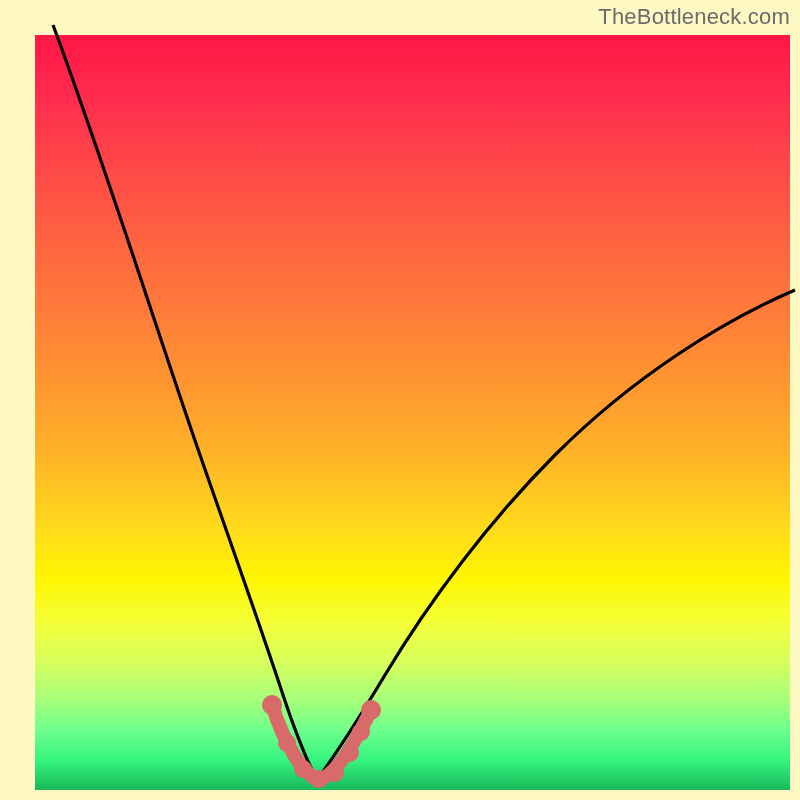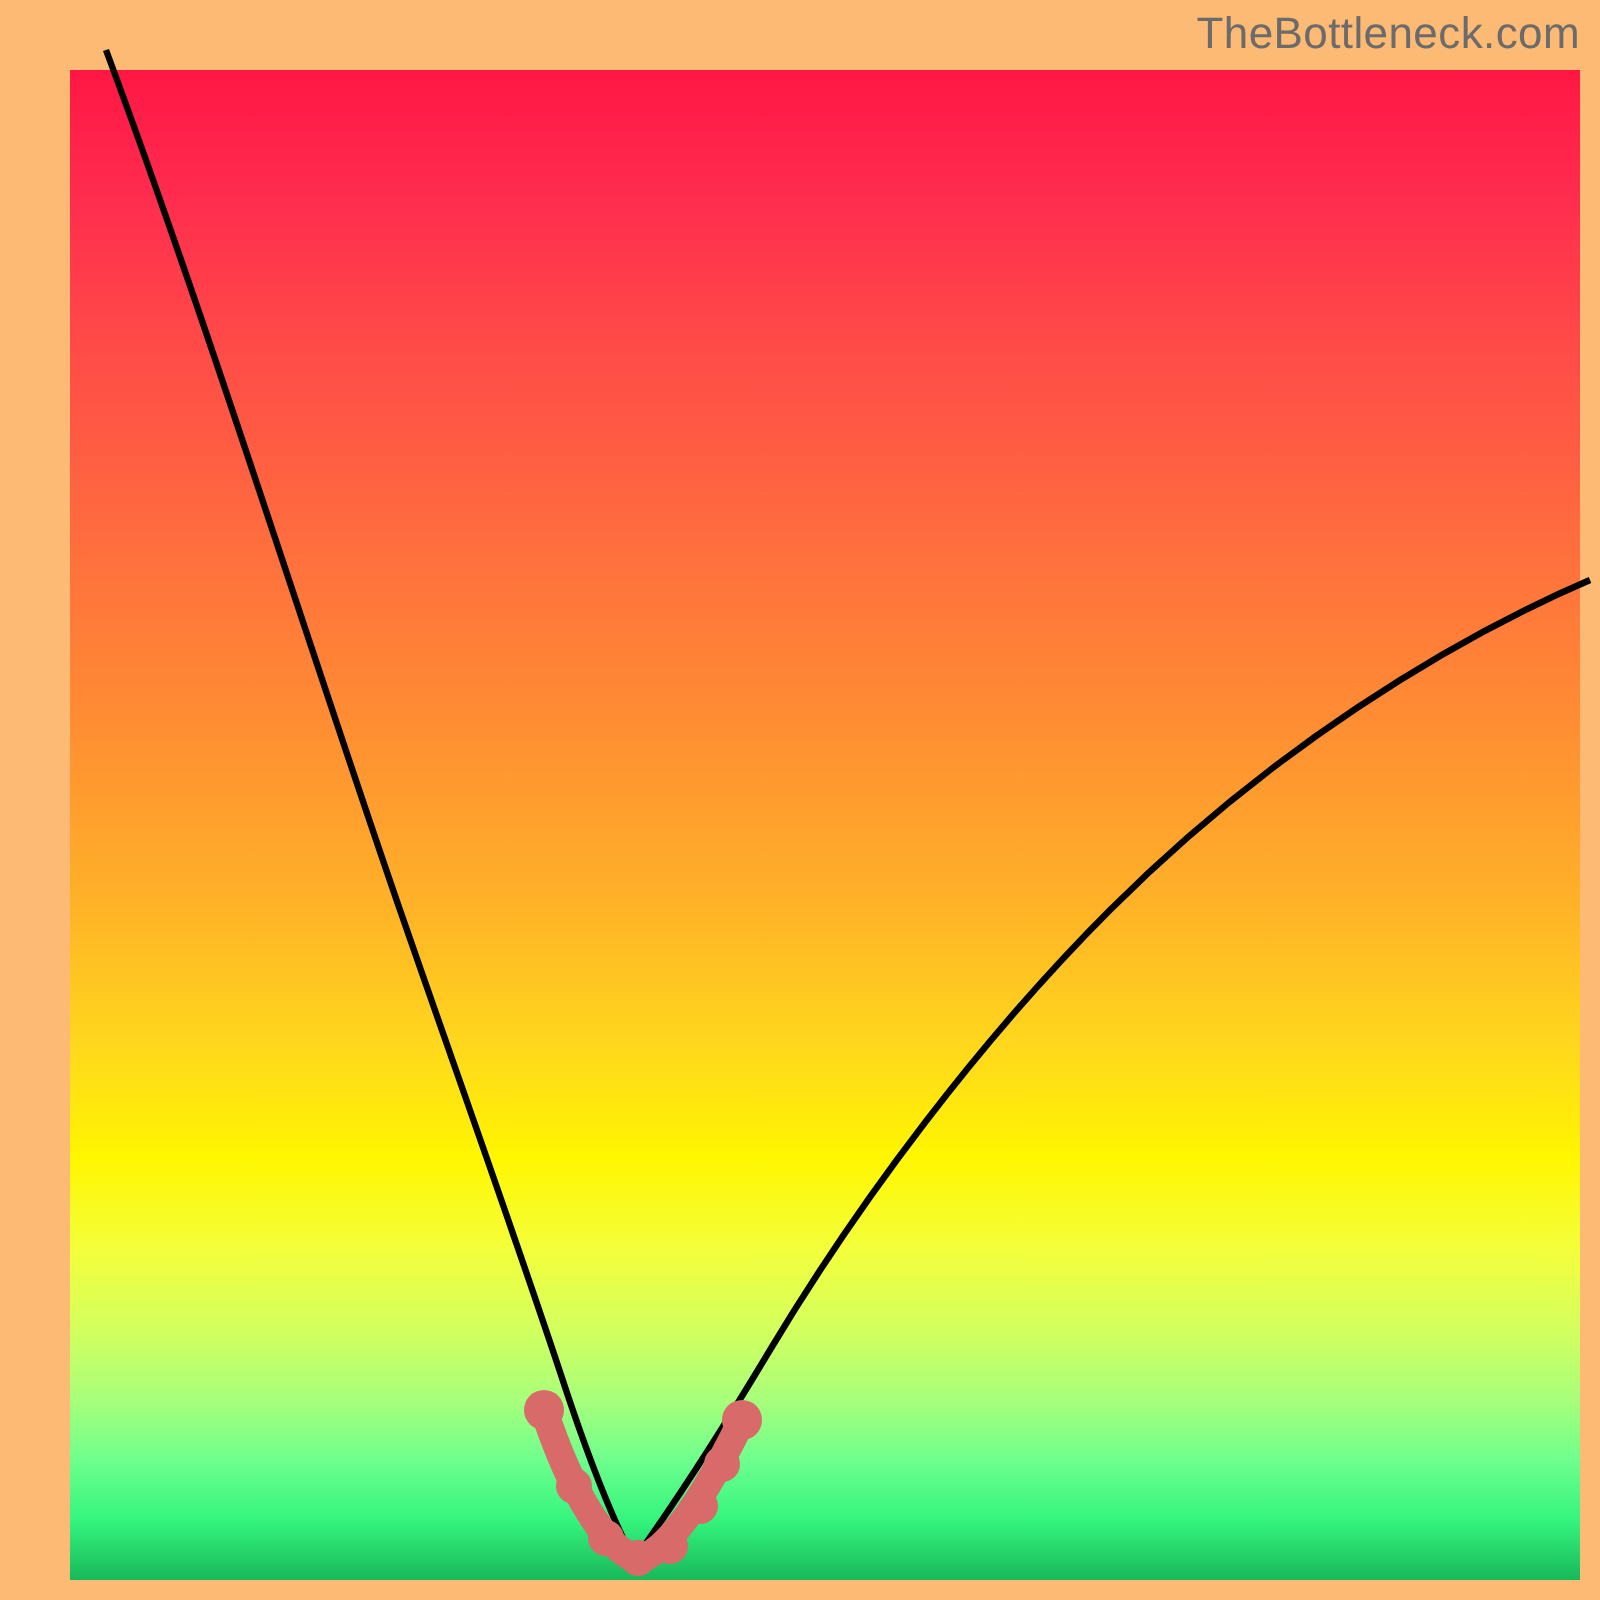--- a/index.html
+++ b/index.html
@@ -10,21 +10,21 @@
     background: #000;
     overflow: hidden;
     font-family: Arial, Helvetica, sans-serif;
   }
   .frame {
     position: absolute;
     left: 0;
     top: 0;
     width: 800px;
     height: 800px;
-    background: #fdba74;
+    background: #fef9c3;
   }
   .plot-area {
     position: absolute;
     left: 35px;
     top: 35px;
     width: 755px;
     height: 755px;
     
     background: linear-gradient(
       to bottom,

